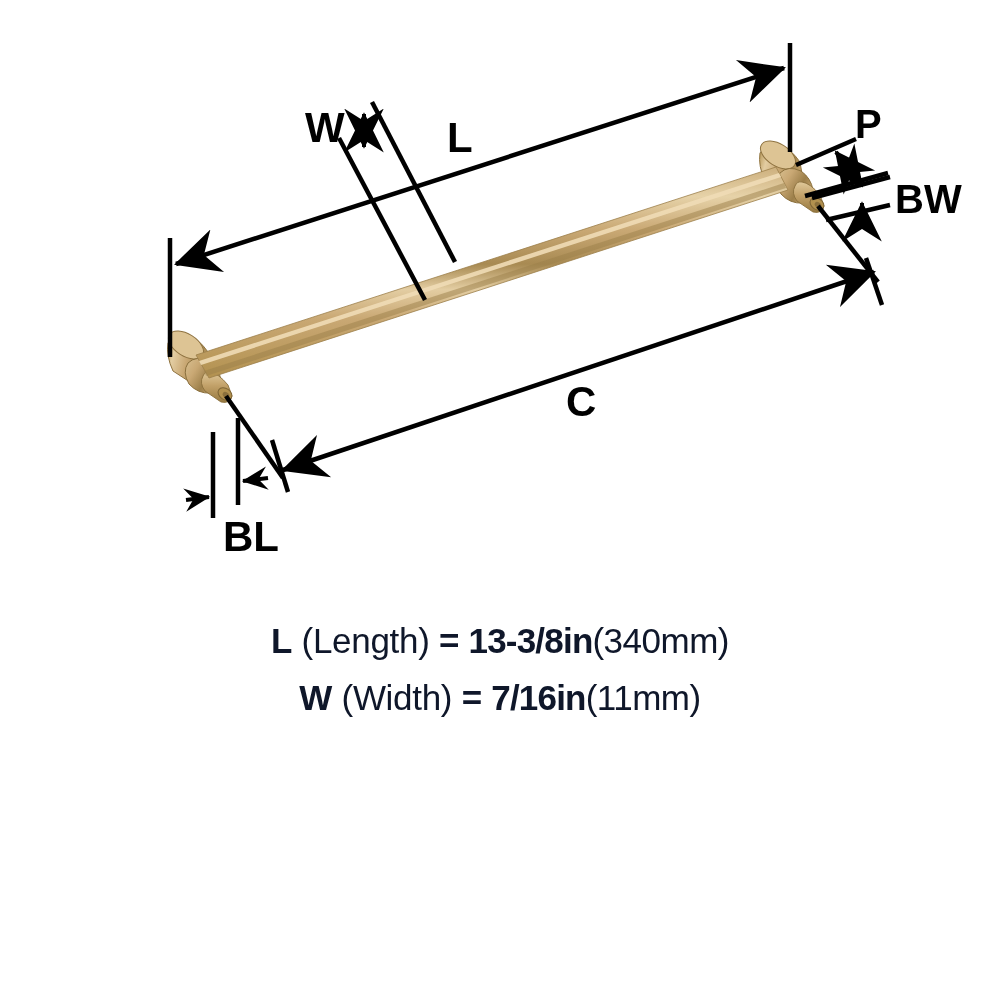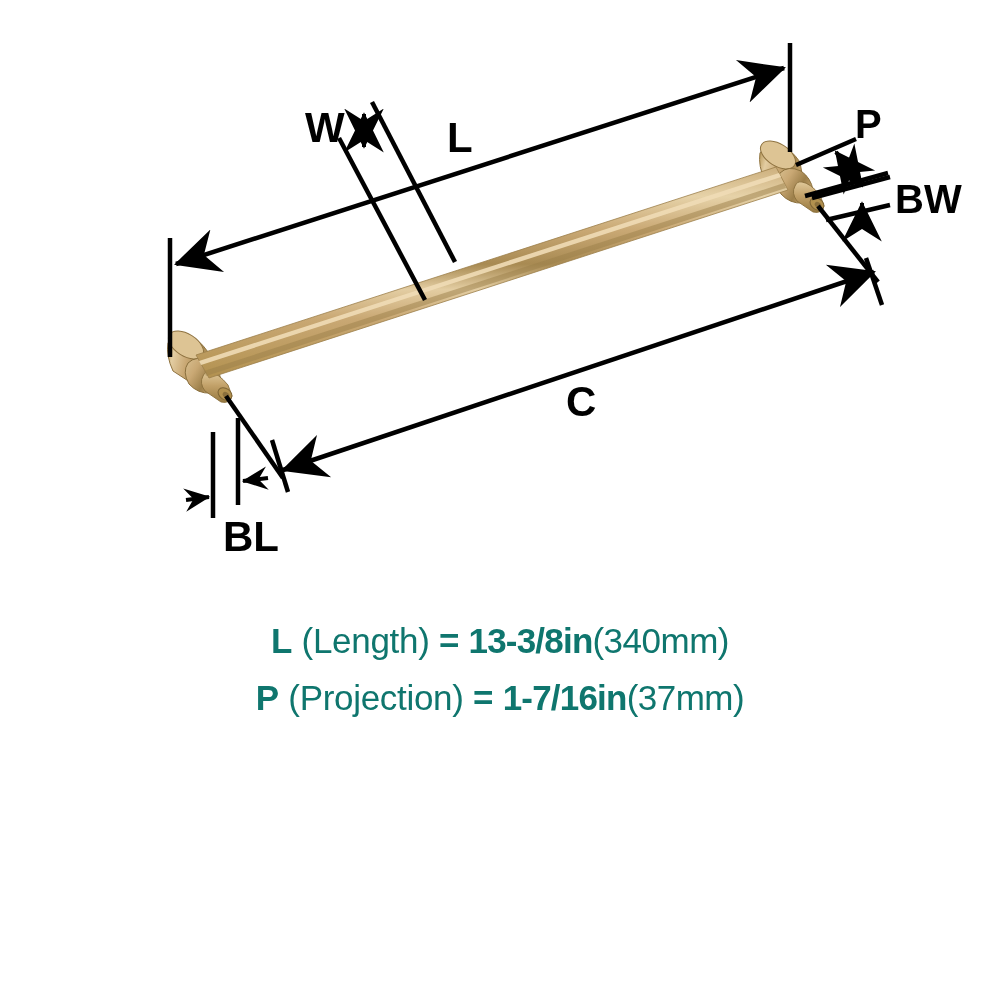--- a/index.html
+++ b/index.html
@@ -46,21 +46,21 @@
     box-sizing: border-box;
   }
   .spec-line {
     display: block;
     width: 100%;
     text-align: center;
     font-size: 35px;
     line-height: 57px;
     white-space: nowrap;
     letter-spacing: -0.3px;
-    color: #0f766e;
+    color: #0f172a;
   }
   .sym {
     font-weight: bold;
   }
   .desc {
     font-weight: normal;
   }
   .eq {
     font-weight: bold;
   }
@@ -225,22 +225,22 @@
       <text class="dim-label" x="223" y="551" font-size="42">BL</text>
     </svg>
   </div>
 
   <div id="spec-list">
 
     <div class="spec-line">
       <span class="sym">L</span><span> </span><span class="desc">(Length)</span><span> </span><span class="eq">=</span><span> </span><span class="val-in">13-3/8in</span><span class="val-mm">(340mm)</span>
     </div>
 
-
     <div class="spec-line">
-      <span class="sym">P</span><span> </span><span class="desc">(Projection)</span><span> </span><span class="eq">=</span><span> </span><span class="val-in">1-7/16in</span><span class="val-mm">(37mm)</span>
+      <span class="sym">W</span><span> </span><span class="desc">(Width)</span><span> </span><span class="eq">=</span><span> </span><span class="val-in">7/16in</span><span class="val-mm">(11mm)</span>
     </div>
+
 
 
 
 
   </div>
 </div>
 
 </body></html>

